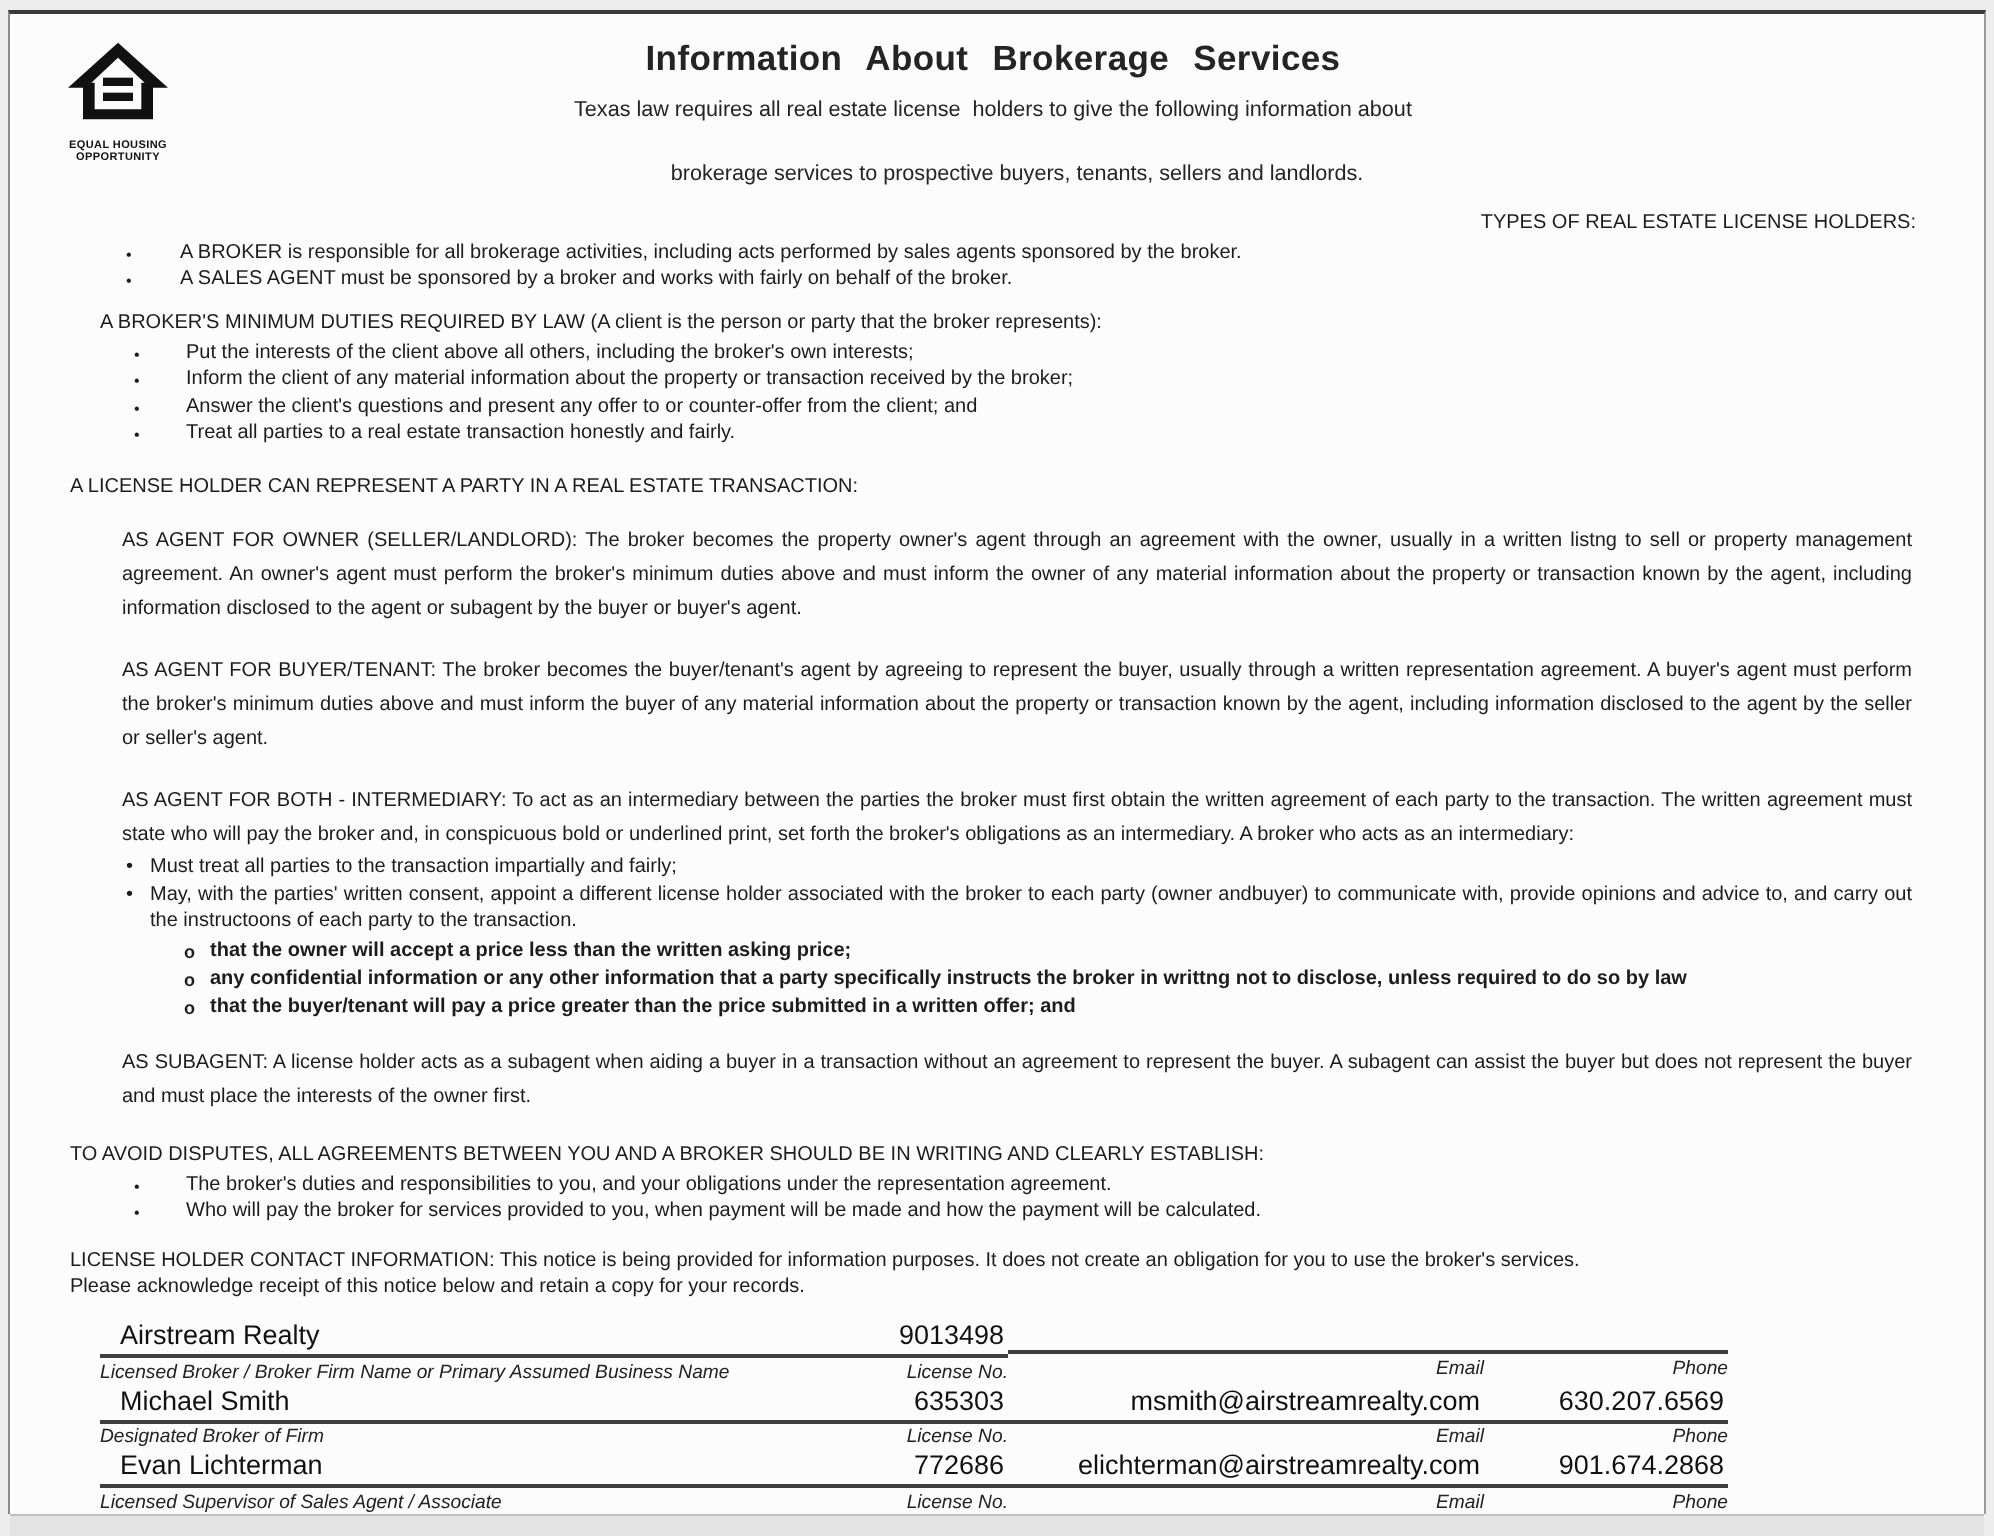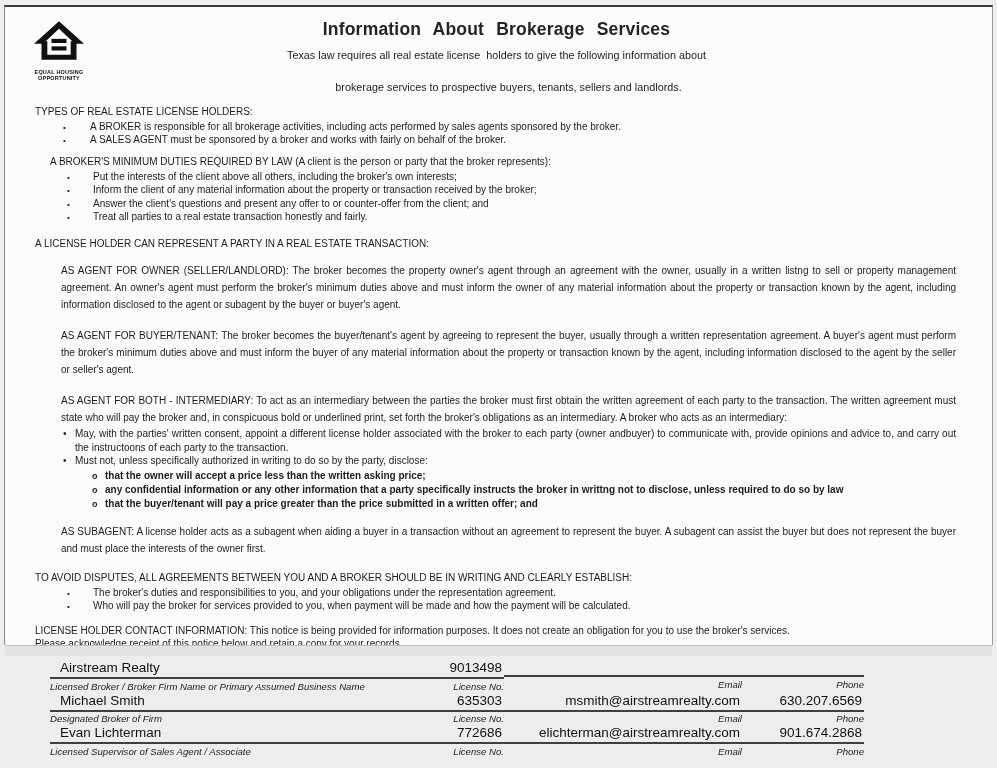--- a/index.html
+++ b/index.html
@@ -6,21 +6,21 @@
   html,body { margin:0; padding:0; }
   body {
     width:997px; height:768px;
     background:#ededed;
     font-family:"Liberation Sans", sans-serif;
     color:#1c1c1c;
     overflow:hidden;
   }
   .page {
     position:relative;
-    width:989px; height:640px;
+    width:989px; height:752px;
     margin:5px auto 0;
     background:#fcfcfc;
     border-top:2px solid #3a3a3a;
     border-left:1px solid #8a8a8a;
     border-right:1px solid #9a9a9a;
   }
   .bottom-band {
     position:absolute; left:0; right:0; bottom:-11px;
     height:11px; background:#e3e3e3; border-top:1px solid #c0c0c0;
   }
@@ -37,21 +37,21 @@
   }
   .doc-title {
     font-size:17.5px; font-weight:600; word-spacing:7px; color:#242424;
     letter-spacing:0.2px;
   }
   .doc-subtitle { font-size:10.8px; line-height:16px; margin-top:7px; color:#242424; white-space:pre-wrap; }
 
   
   .sec-heading { font-size:10px; line-height:13px; }
   .mt8  { margin-top:8px; }
-  .mt10 { margin-top:10px; }
+  .mt10 { margin-top:10px;text-align:right; }
   .mt12 { margin-top:12px; }
   .mt14 { margin-top:14px; }
   .ind15 { margin-left:15px; }
 
   ul.dots { list-style:none; margin:2px 0 0 0; padding:0; }
   ul.dots li {
     position:relative; font-size:10px; line-height:13.4px; padding-left:55px;
   }
   ul.dots li::before {
     content:"\2022"; position:absolute; left:28px; font-size:8px; top:1px;
@@ -129,22 +129,22 @@
     </ul>
 
     <div class="sec-heading mt14">A LICENSE HOLDER CAN REPRESENT A PARTY IN A REAL ESTATE TRANSACTION:</div>
 
     <div class="para mt12">AS AGENT FOR OWNER (SELLER/LANDLORD):  The broker becomes the property owner's agent through an agreement with the owner, usually in a written listng to sell or property management agreement. An owner's agent must perform the broker's minimum duties above and must inform the owner of any material information about the property or transaction known by the agent, including information disclosed to the agent or subagent by the buyer or buyer's agent.</div>
 
     <div class="para mt14">AS AGENT FOR BUYER/TENANT: The broker becomes the buyer/tenant's agent by agreeing to represent the buyer, usually through a written representation agreement. A buyer's agent must perform the broker's minimum duties above and must inform the buyer of any material information about the property or transaction known by the agent, including information disclosed to the agent by the seller or seller's agent.</div>
 
     <div class="para mt14">AS AGENT FOR BOTH - INTERMEDIARY:  To act as an intermediary between the parties the broker must first obtain the written agreement of each party to the transaction. The written agreement must state who will pay the broker and, in conspicuous bold or underlined print, set forth the broker's obligations as an intermediary. A broker who acts as an intermediary:</div>
     <ul class="inter">
+      <li>Must treat all parties to the transaction impartially and fairly;</li>
       <li>May, with the parties' written consent, appoint a different license holder associated with the broker to each party (owner andbuyer) to communicate with, provide opinions and advice to, and carry out the instructoons of each party to the transaction.</li>
-      <li>Must not, unless specifically authorized in writing to do so by the party, disclose:</li>
     </ul>
     <ul class="circ">
       <li>that the owner will accept a price less than the written asking price;</li>
       <li>any confidential information or any other information that a party specifically instructs the broker in writtng not to disclose, unless required to do so by law</li>
       <li>that the buyer/tenant will pay a price greater than the price submitted in a written offer; and</li>
     </ul>
 
     <div class="para mt12">AS SUBAGENT:   A license holder acts as a subagent when aiding a buyer in a transaction without an agreement to represent the buyer. A subagent can assist the buyer but does not represent the buyer and must place the interests of the owner first.</div>
 
     <div class="sec-heading mt14">TO AVOID DISPUTES, ALL AGREEMENTS BETWEEN YOU AND A BROKER SHOULD BE IN WRITING AND CLEARLY ESTABLISH:</div>

